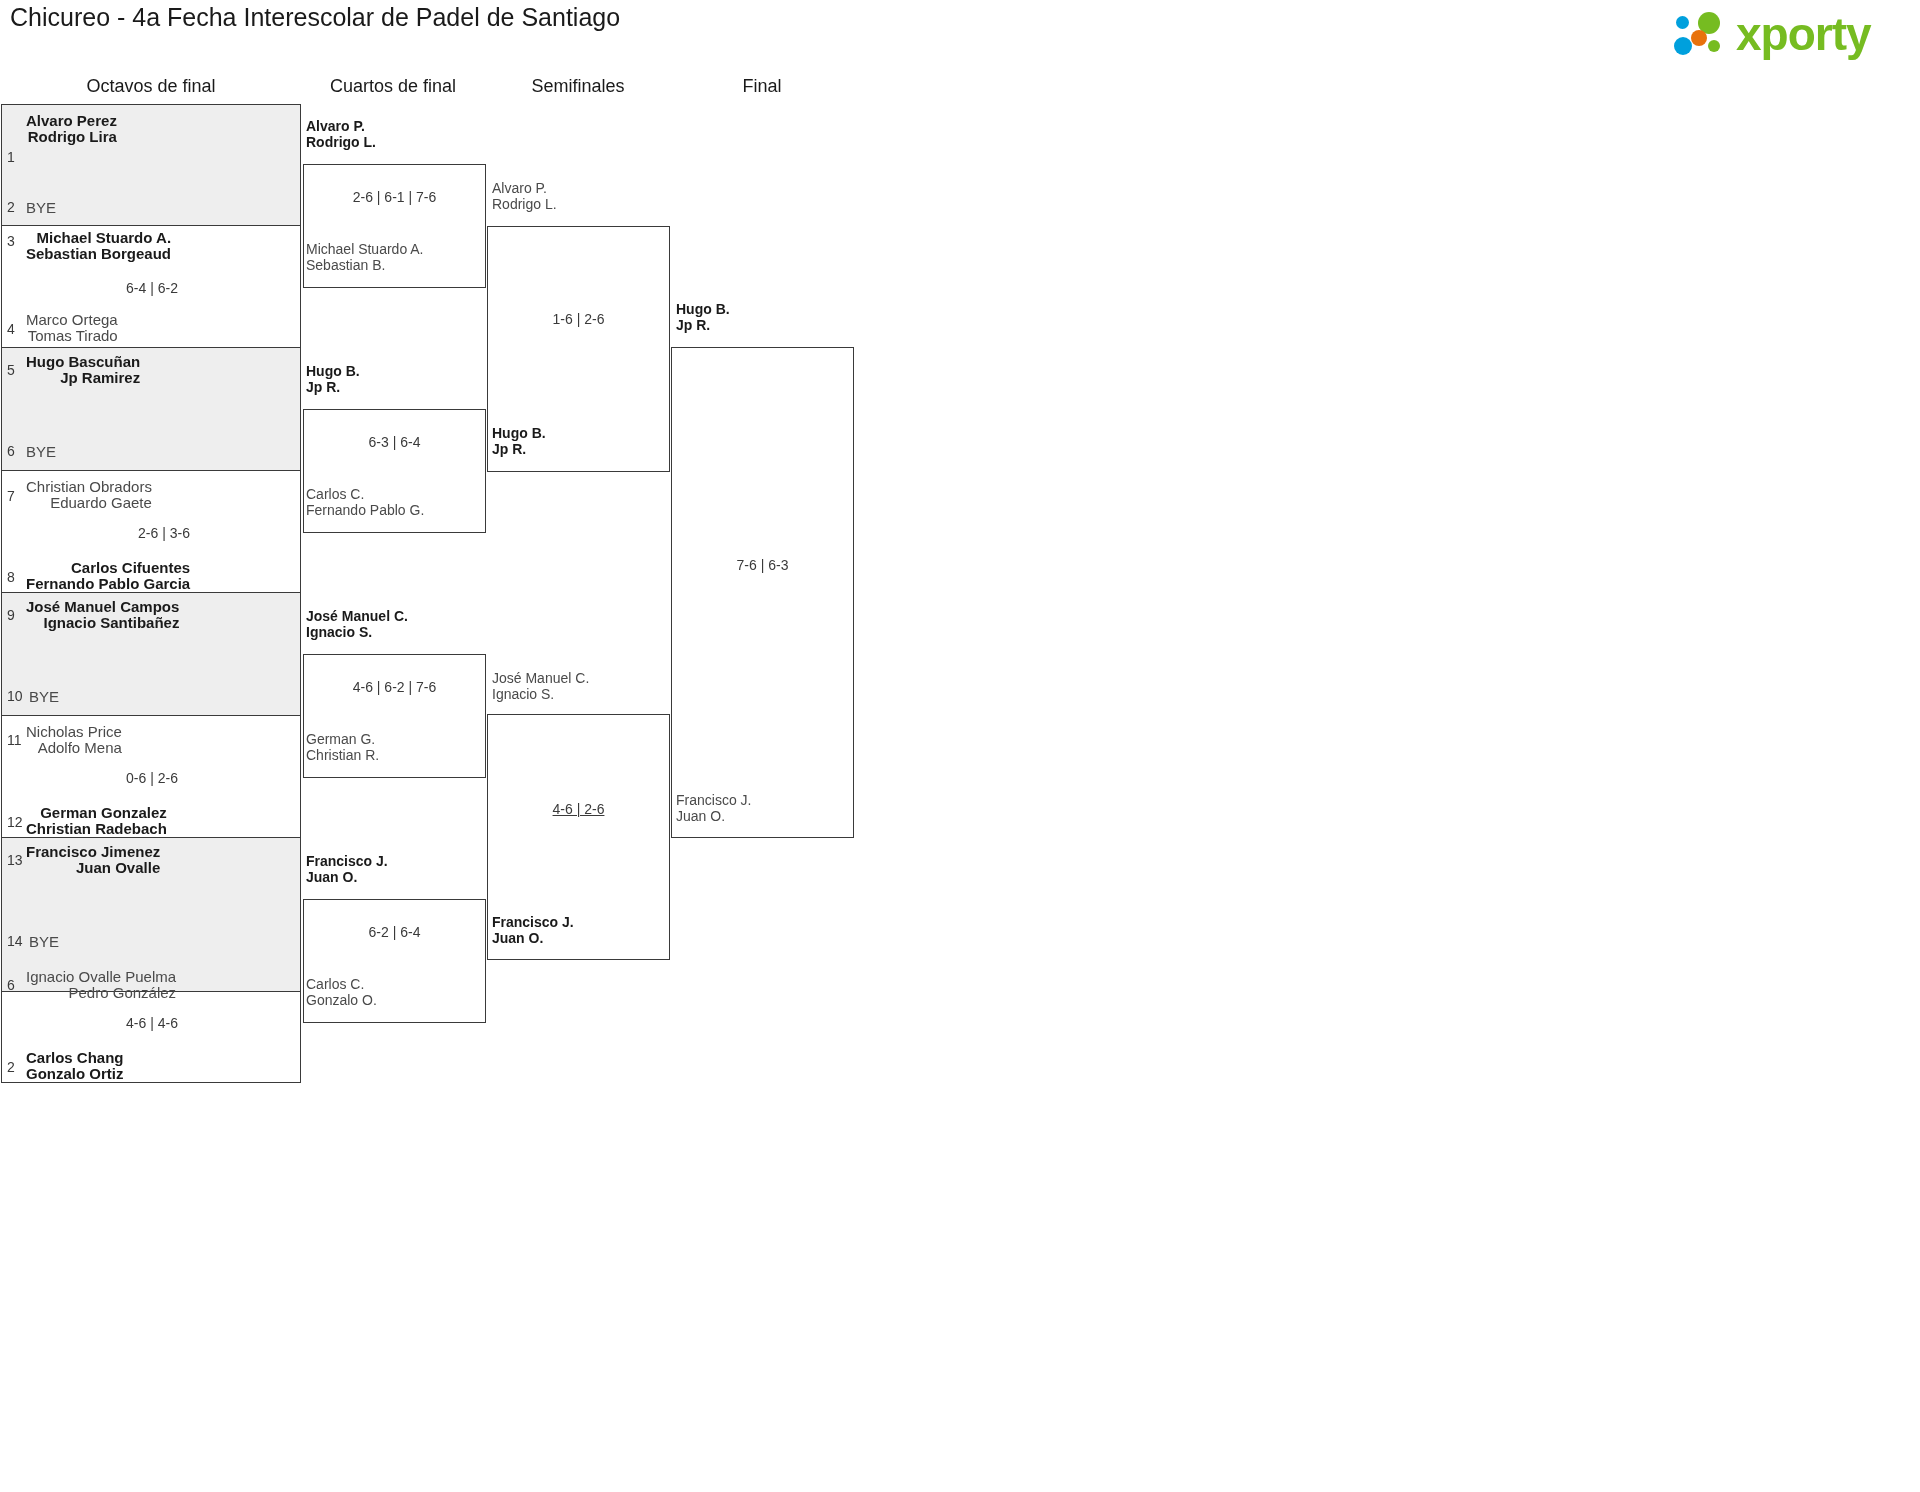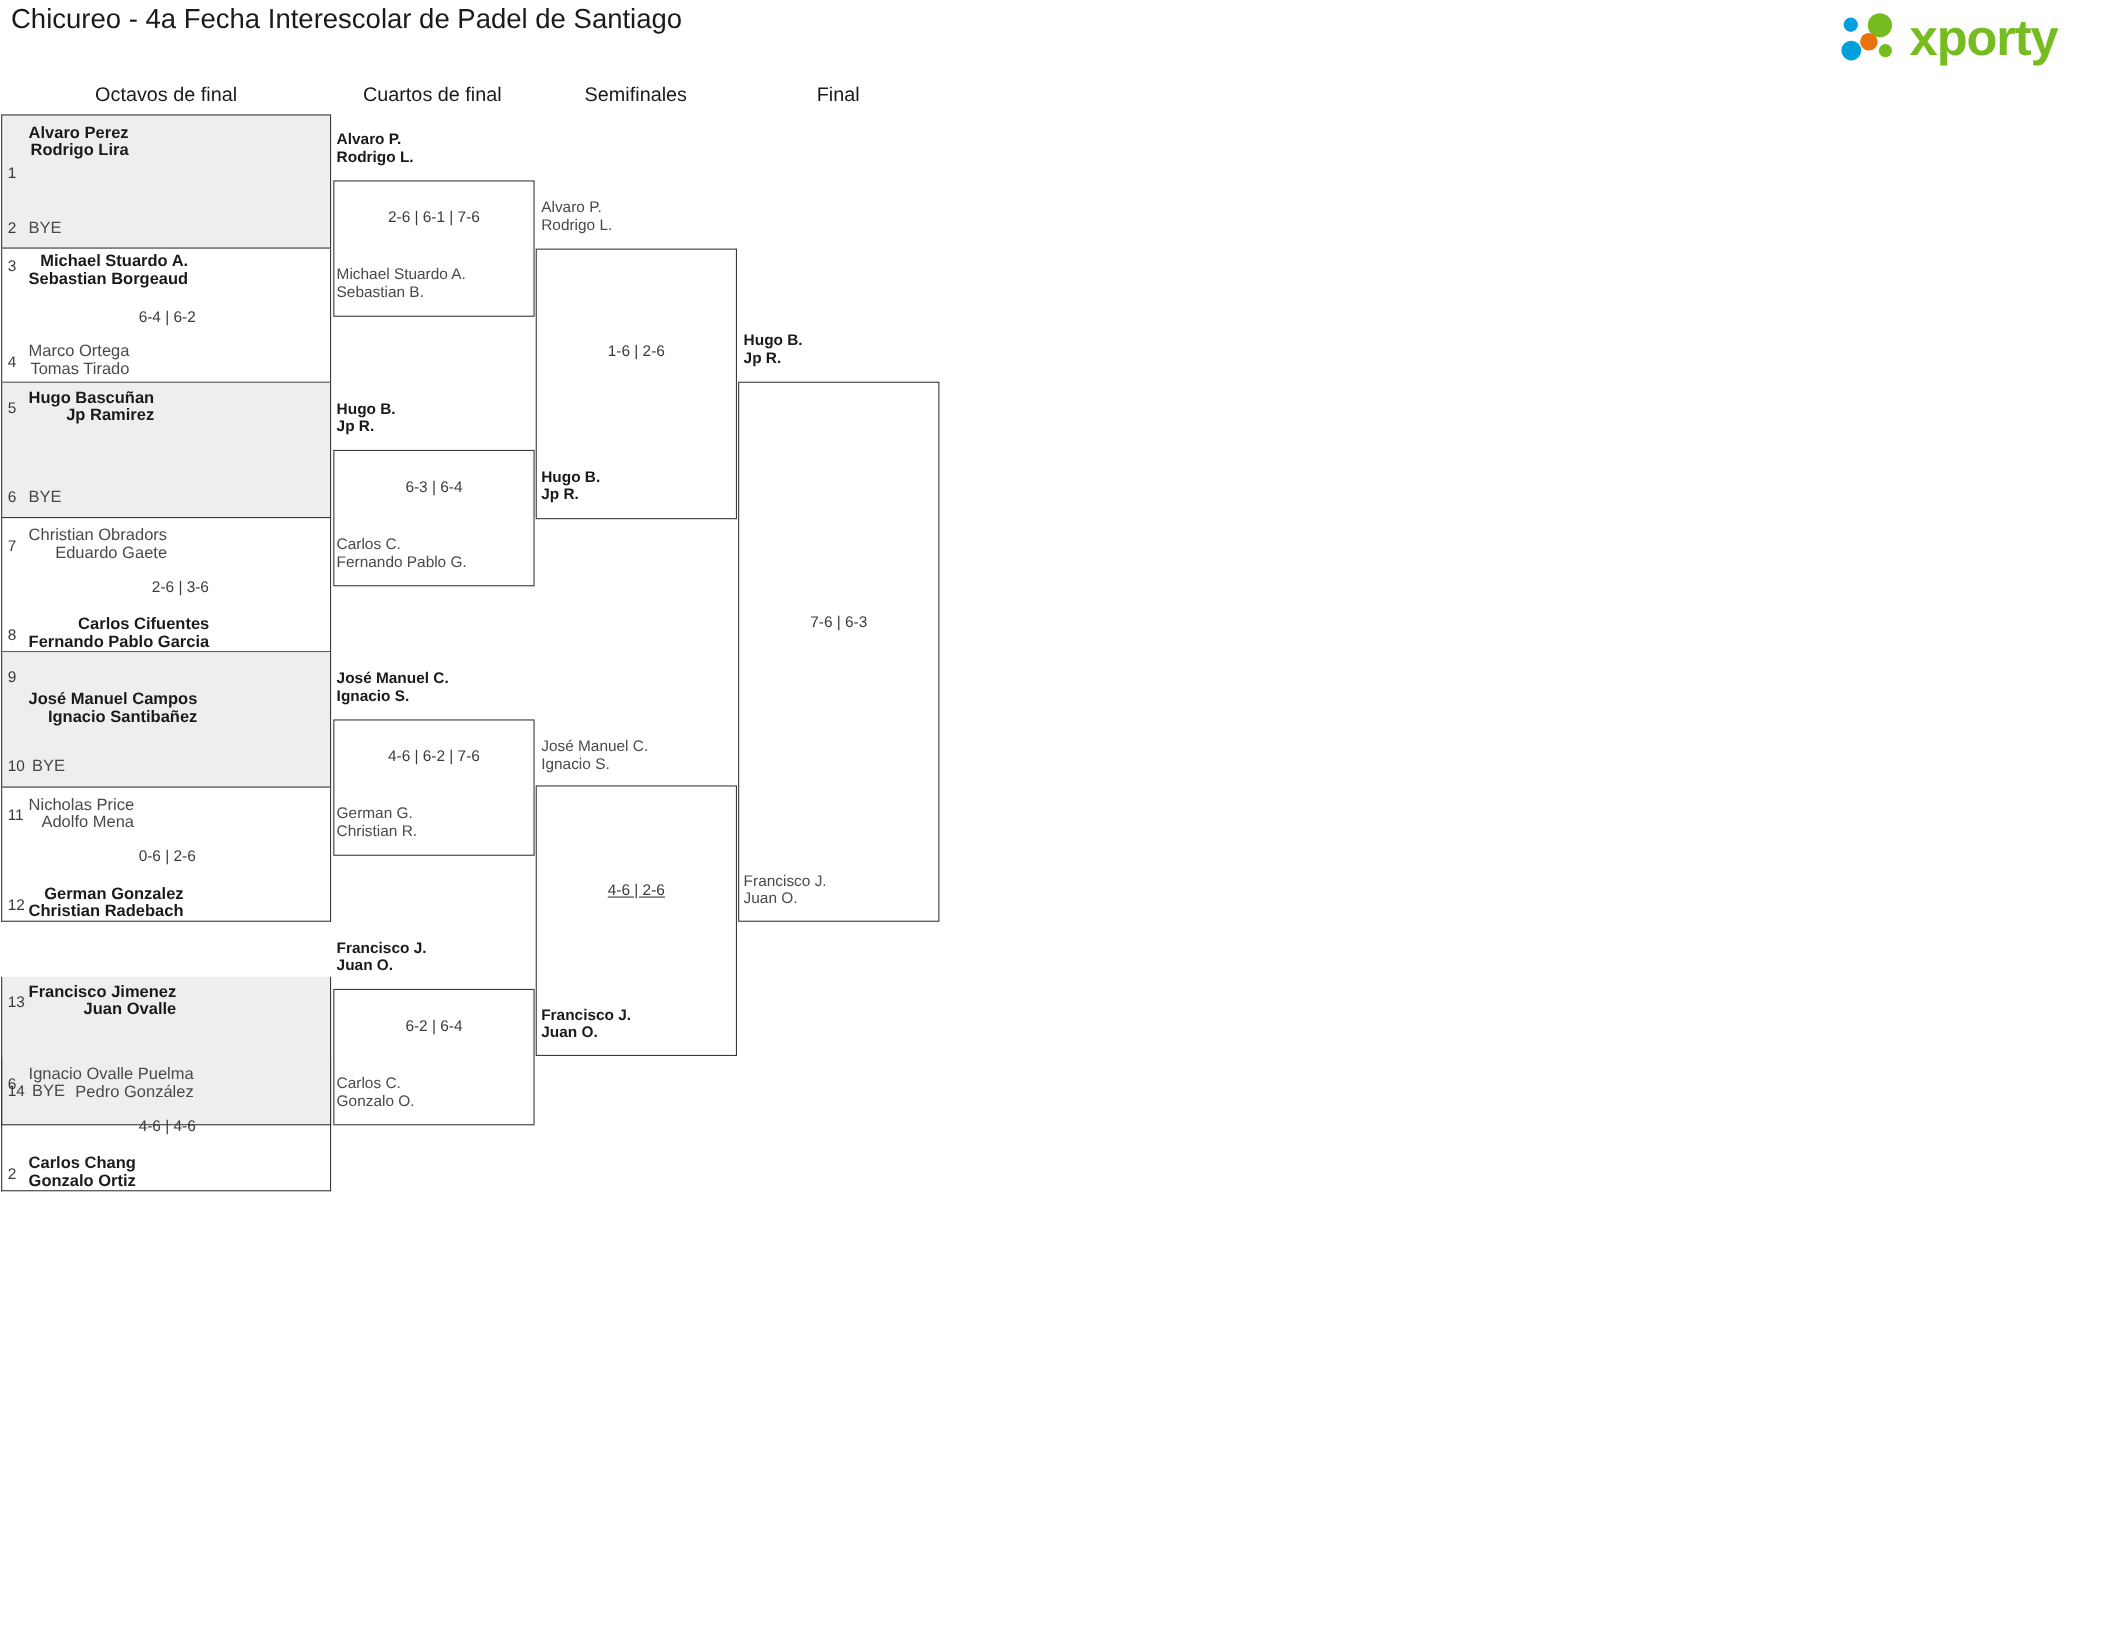--- a/index.html
+++ b/index.html
@@ -131,21 +131,21 @@
   <span class="score" style="left:12px;width:300px;top:54px;">2-6 | 3-6</span>
   <span class="seed" style="top:98px;">8</span>
   <span class="team win" style="top:89px;">
     <span class="ln">Carlos Cifuentes</span>
     <span class="ln">Fernando Pablo Garcia</span>
   </span>
 </div>
 
 <div class="r1-slot bot-edge bye-bg" style="top:593px;height:123px;">
   <span class="seed" style="top:14px;">9</span>
-  <span class="team win" style="top:6px;margin-top:29px;">
+  <span class="team win" style="top:6px;">
     <span class="ln">José Manuel Campos</span>
     <span class="ln">Ignacio Santibañez</span>
   </span>
   <span class="seed" style="top:95px;">10</span>
   <span class="bye-label" style="top:95px;left:27px;">BYE</span>
 </div>
 
 <div class="r1-slot bot-edge" style="top:716px;height:122px;">
   <span class="seed" style="top:16px;">11</span>
   <span class="team lose" style="top:8px;">
@@ -153,21 +153,21 @@
     <span class="ln">Adolfo Mena</span>
   </span>
   <span class="score" style="left:0;width:300px;top:54px;">0-6 | 2-6</span>
   <span class="seed" style="top:98px;">12</span>
   <span class="team win" style="top:89px;">
     <span class="ln">German Gonzalez</span>
     <span class="ln">Christian Radebach</span>
   </span>
 </div>
 
-<div class="r1-slot bot-edge bye-bg" style="top:888px;height:135px;text-decoration:underline;">
+<div class="r1-slot bot-edge bye-bg" style="top:838px;height:154px;text-decoration:underline;">
   <span class="seed" style="top:14px;">13</span>
   <span class="team win" style="top:6px;">
     <span class="ln">Francisco Jimenez</span>
     <span class="ln">Juan Ovalle</span>
   </span>
   <span class="seed" style="top:95px;">14</span>
   <span class="bye-label" style="top:95px;left:27px;">BYE</span>
 </div>
 
 <div class="r1-slot bot-edge" style="top:961px;height:122px;">

